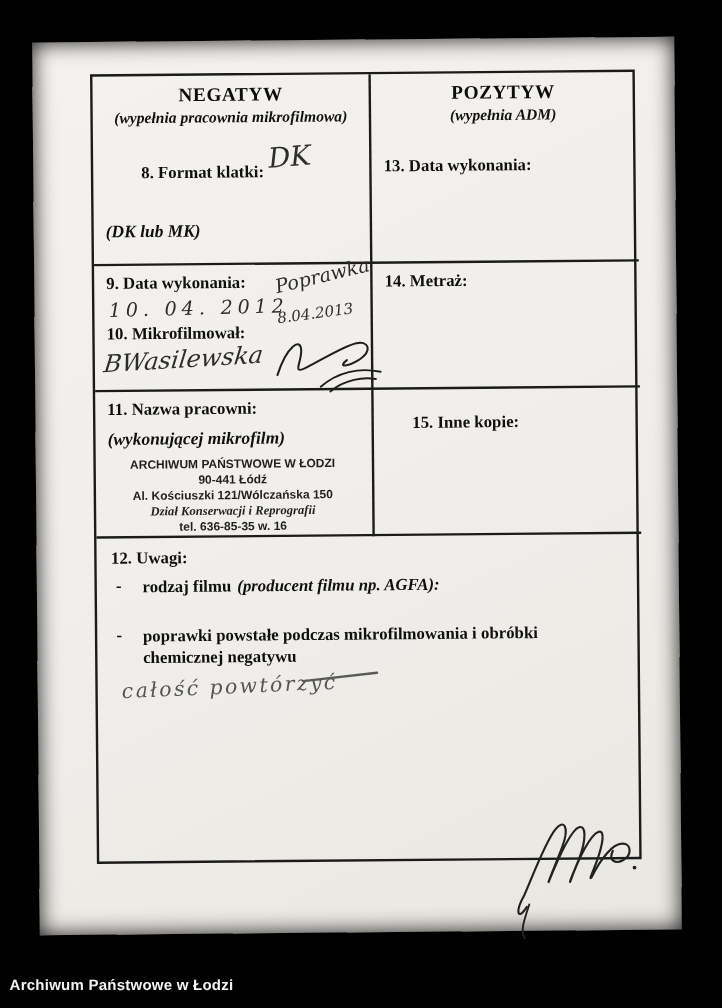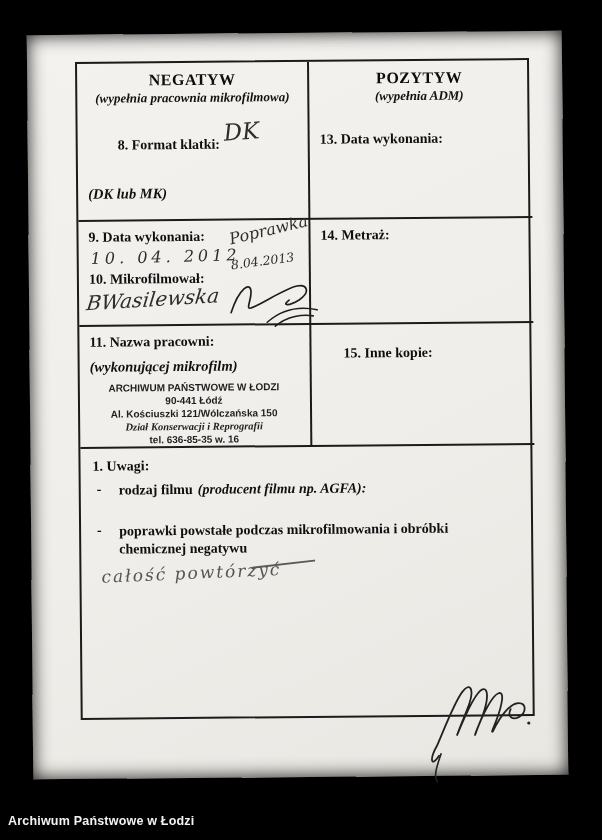--- a/index.html
+++ b/index.html
@@ -107,21 +107,21 @@
         <div class="stamp-italic">Dział Konserwacji i Reprografii</div>
         <div class="stamp-line">tel. 636-85-35 w. 16</div>
       </div>
     </div>
 
     <div class="cell" style="left:230px;top:263px;width:224px;height:122px;">
       <div class="abs lbl" style="left:12px;top:21px;margin-left:22px;">15. Inne kopie:</div>
     </div>
 
     <div class="cell" style="left:0;top:385px;width:454px;height:273px;">
-      <div class="abs lbl" style="left:12px;top:10px;">1. Uwagi:</div>
+      <div class="abs lbl" style="left:12px;top:10px;">12. Uwagi:</div>
 
       <div class="uwagi-item" style="left:0;top:33px;width:440px;">
         <span class="bullet" style="left:16px;top:0;">-</span>
         <span class="item-text" style="left:38px;top:0;width:400px;"><span class="item-bold">rodzaj filmu</span><span class="item-italic">(producent filmu np. AGFA):</span></span>
       </div>
 
       <div class="uwagi-item" style="left:0;top:74px;width:440px;">
         <span class="bullet" style="left:16px;top:0;">-</span>
         <span class="item-text item-bold" style="left:38px;top:0;width:396px;">poprawki powstałe podczas mikrofilmowania i obróbki chemicznej negatywu</span>
       </div>

